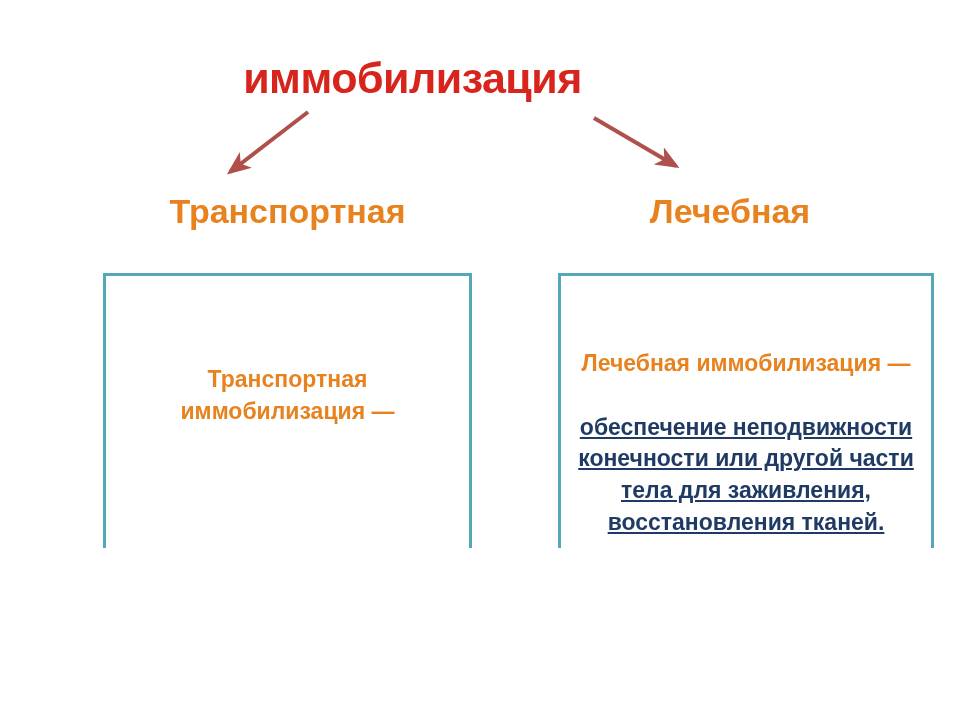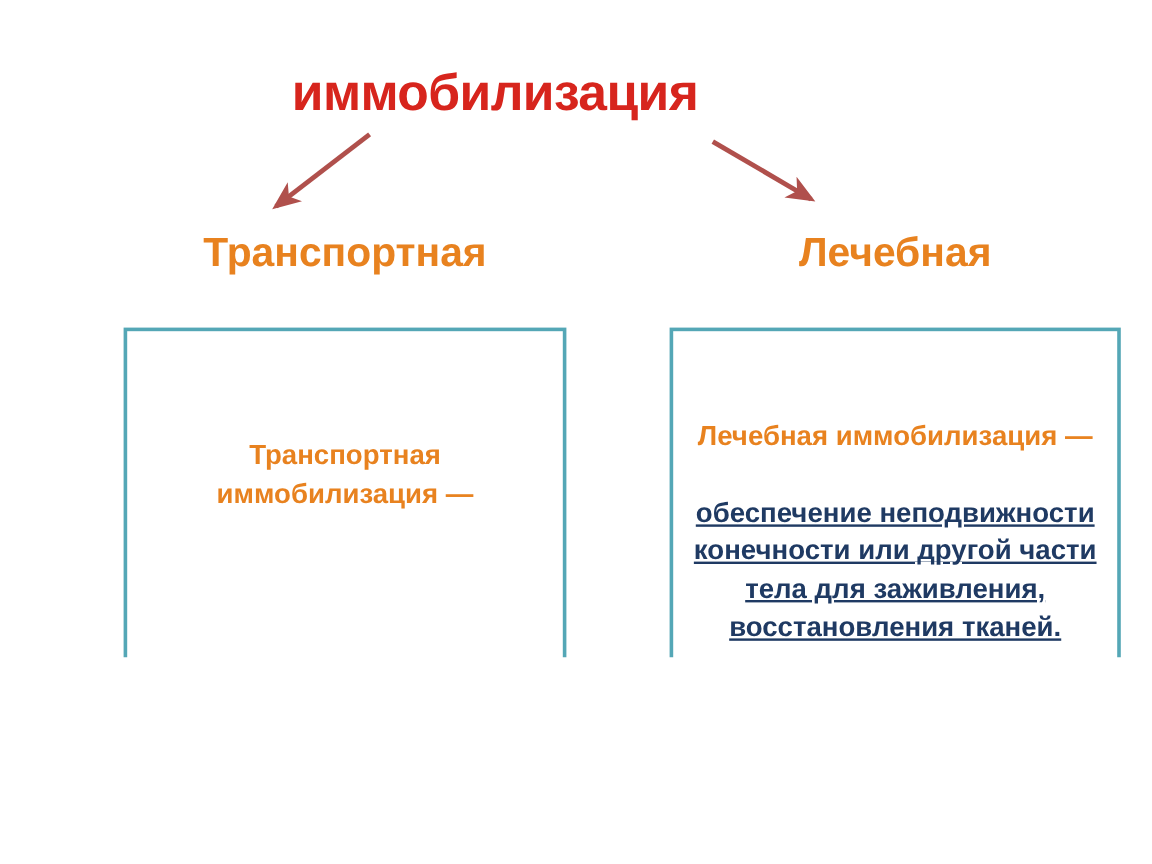--- a/index.html
+++ b/index.html
@@ -42,21 +42,21 @@
   }
   .branch-heading {
     position: absolute;
     top: 192px;
     text-align: center;
     font-size: 34px;
     font-weight: bold;
     color: var(--accent_orange, #e8821f);
   }
   .branch-heading.left  { left: 93px;  width: 369px; }
-  .branch-heading.right { left: 548px; width: 376px; }
+  .branch-heading.right { left: 532px; width: 376px; }
   .info-box {
     position: absolute;
     top: 273px;
     height: 410px;
     box-sizing: border-box;
     border: 3px solid var(--box_border_teal, #54a7b6);
     background: #ffffff;
     text-align: center;
   }
   .info-box.left  { left: 93px;  width: 369px; padding-top: 88px; }

